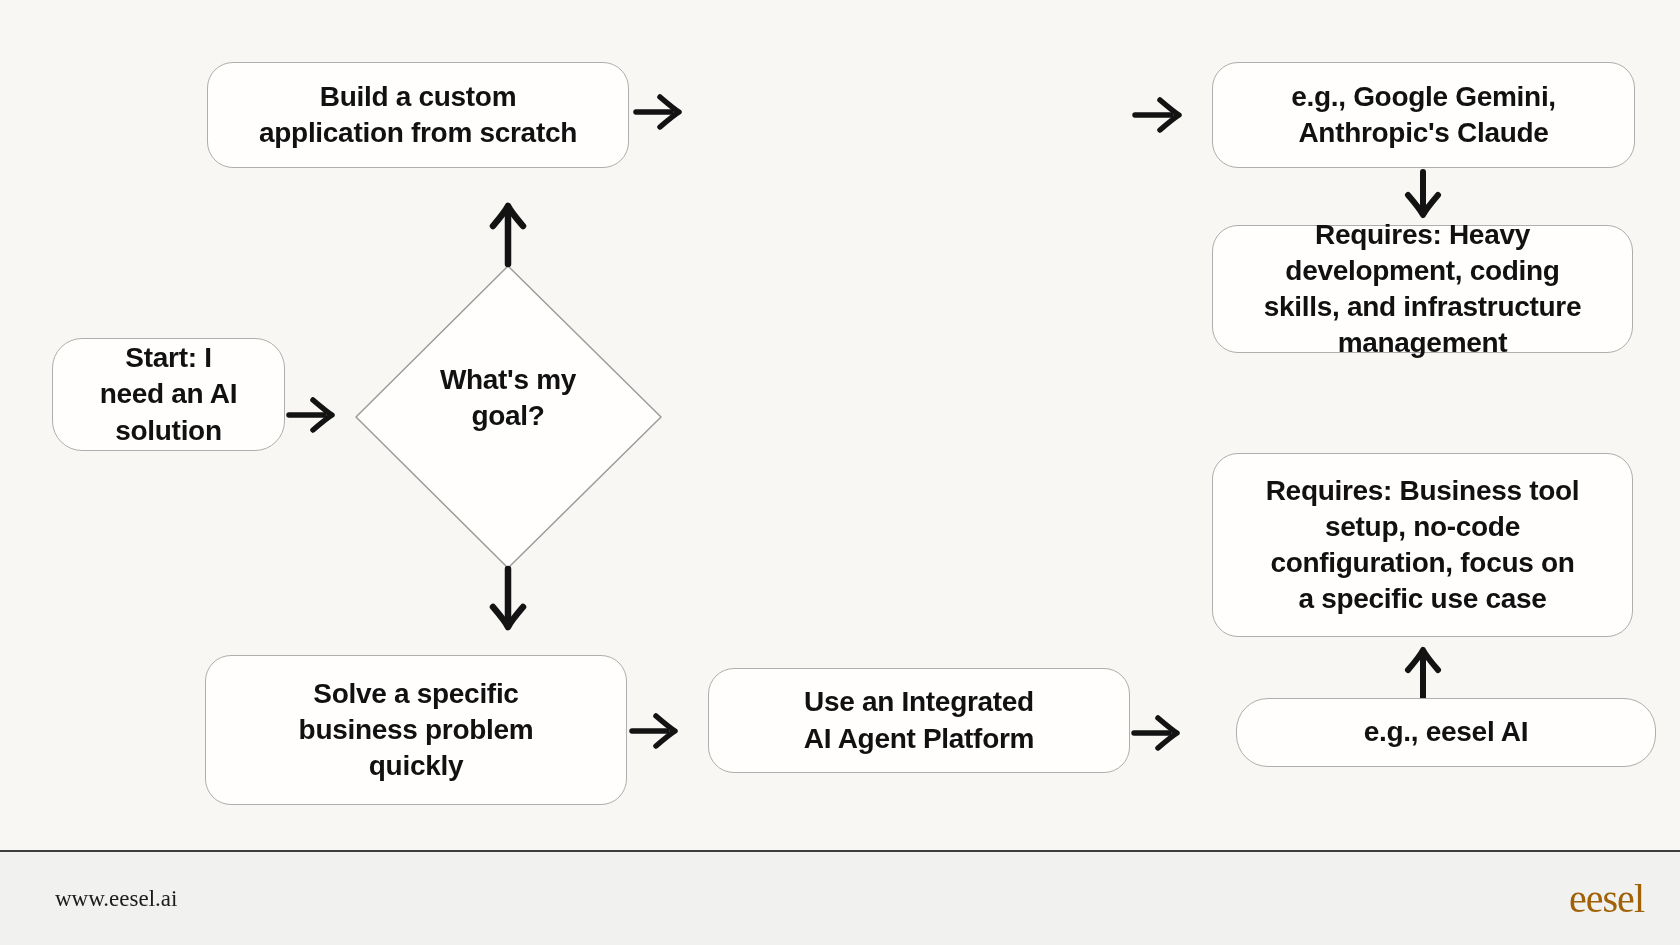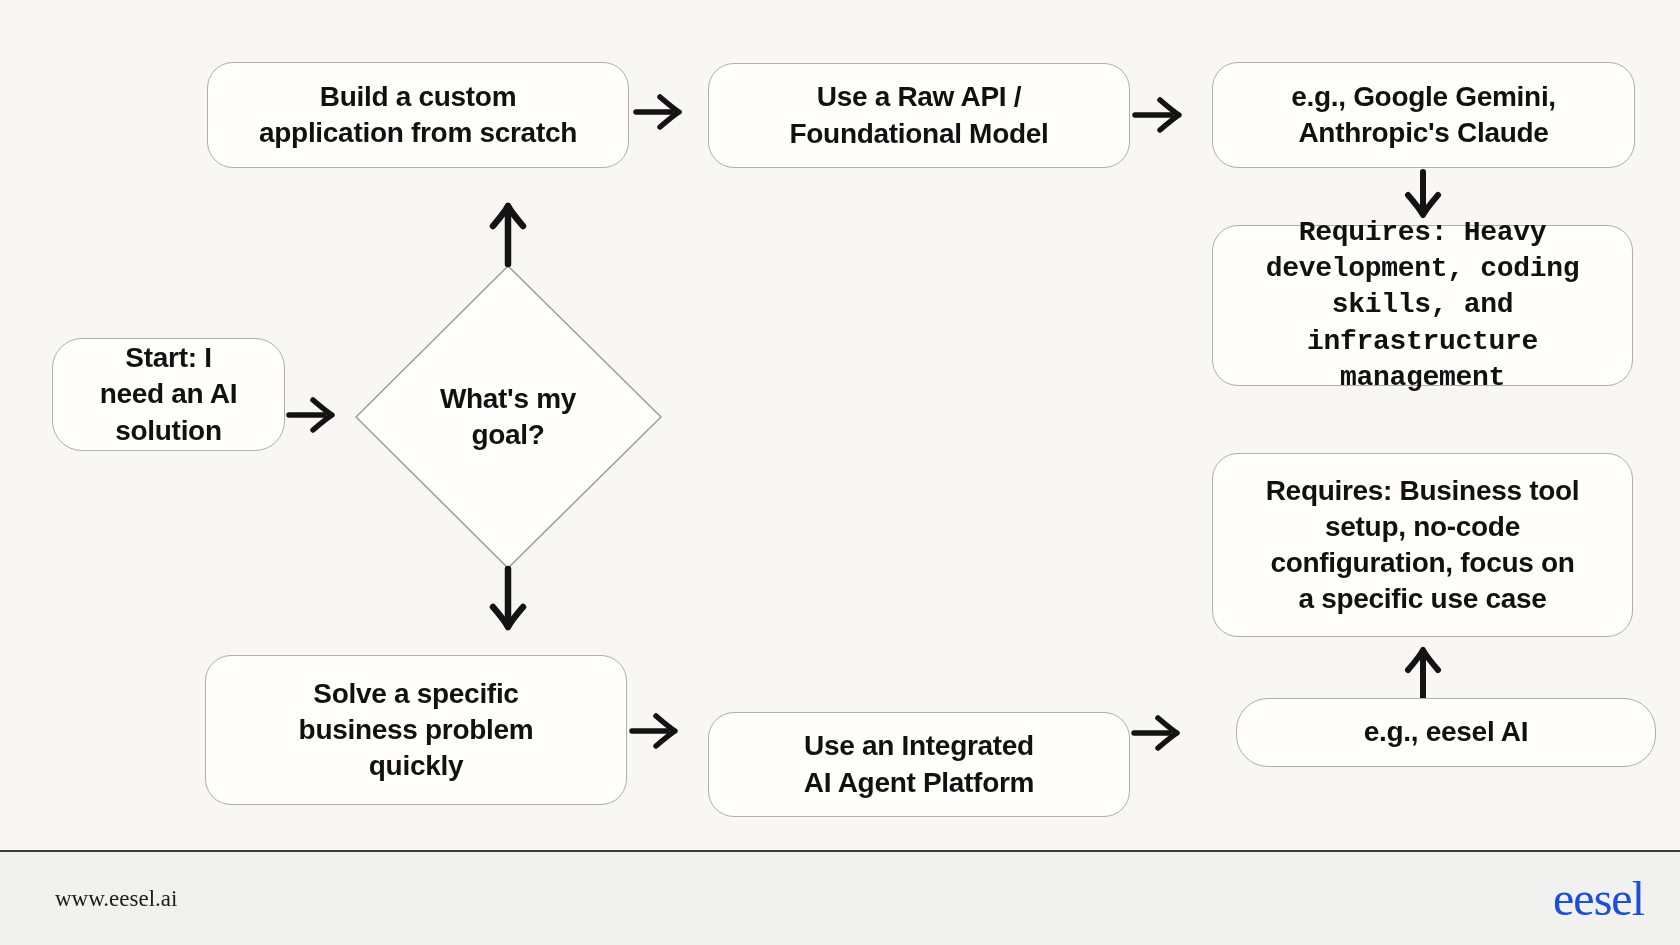--- a/index.html
+++ b/index.html
@@ -61,22 +61,22 @@
     justify-content: space-between;
     padding: 0 36px 0 55px;
   }
   .footer-url {
     font-family: "Liberation Serif", serif;
     font-size: 23px;
     color: #1c1c1c;
   }
   .footer-logo {
     font-family: "Liberation Serif", serif;
-    font-size: 48px;
-    color: #1d4ed8;
+    font-size: 40px;
+    color: #a16207;
     letter-spacing: -1px;
   }
 </style>
 </head>
 <body>
 
 <div class="canvas">
 
   <svg class="arrow-layer" viewBox="0 0 1680 945" xmlns="http://www.w3.org/2000/svg" fill="none" stroke="#131313" stroke-linecap="round" stroke-linejoin="round">
 
@@ -126,62 +126,58 @@
       <path d="M1423 699 L1423 658"></path>
       <path d="M1408 670 Q1420 656 1423 650 Q1426 656 1438 670"></path>
     </g>
   </svg>
 
   <div class="node" style="left:207px; top:62px; width:422px; height:106px;">
     <div class="node-label">Build a custom
 application from scratch</div>
   </div>
 
-  <div class="node" style="left:708px; top:63px; width:422px; height:105px;">
-    <div class="node-label">Use a Raw API /
-Foundational Model</div>
-  </div>
 
   <div class="node" style="left:1212px; top:62px; width:423px; height:106px;">
     <div class="node-label">e.g., Google Gemini,
 Anthropic's Claude</div>
   </div>
 
-  <div class="node" style="left:1212px; top:225px; width:421px; height:161px;font-family:Liberation Mono, monospace;">
+  <div class="node" style="left:1212px; top:225px; width:421px; height:128px;">
     <div class="node-label">Requires: Heavy
 development, coding
 skills, and infrastructure
 management</div>
   </div>
 
   <div class="node" style="left:52px; top:338px; width:233px; height:113px; border-radius:30px;">
     <div class="node-label">Start: I
 need an AI
 solution</div>
   </div>
 
-  <div class="diamond-label-wrap" style="left:385px; top:357px; width:246px; height:120px;">
+  <div class="diamond-label-wrap" style="left:385px; top:338px; width:246px; height:120px;">
     <div class="diamond-label">What's my
 goal?</div>
   </div>
 
   <div class="node" style="left:205px; top:655px; width:422px; height:150px;">
     <div class="node-label">Solve a specific
 business problem
 quickly</div>
   </div>
 
   <div class="node" style="left:1212px; top:453px; width:421px; height:184px;">
     <div class="node-label">Requires: Business tool
 setup, no-code
 configuration, focus on
 a specific use case</div>
   </div>
 
-  <div class="node" style="left:708px; top:712px; width:422px; height:105px;">
+  <div class="node" style="left:708px; top:668px; width:422px; height:105px;">
     <div class="node-label">Use an Integrated
 AI Agent Platform</div>
   </div>
 
   <div class="node" style="left:1236px; top:698px; width:420px; height:69px; border-radius:32px;align-items:center;">
     <div class="node-label">e.g., eesel AI</div>
   </div>
 
   <div class="footer">
     <span class="footer-url">www.eesel.ai</span>

